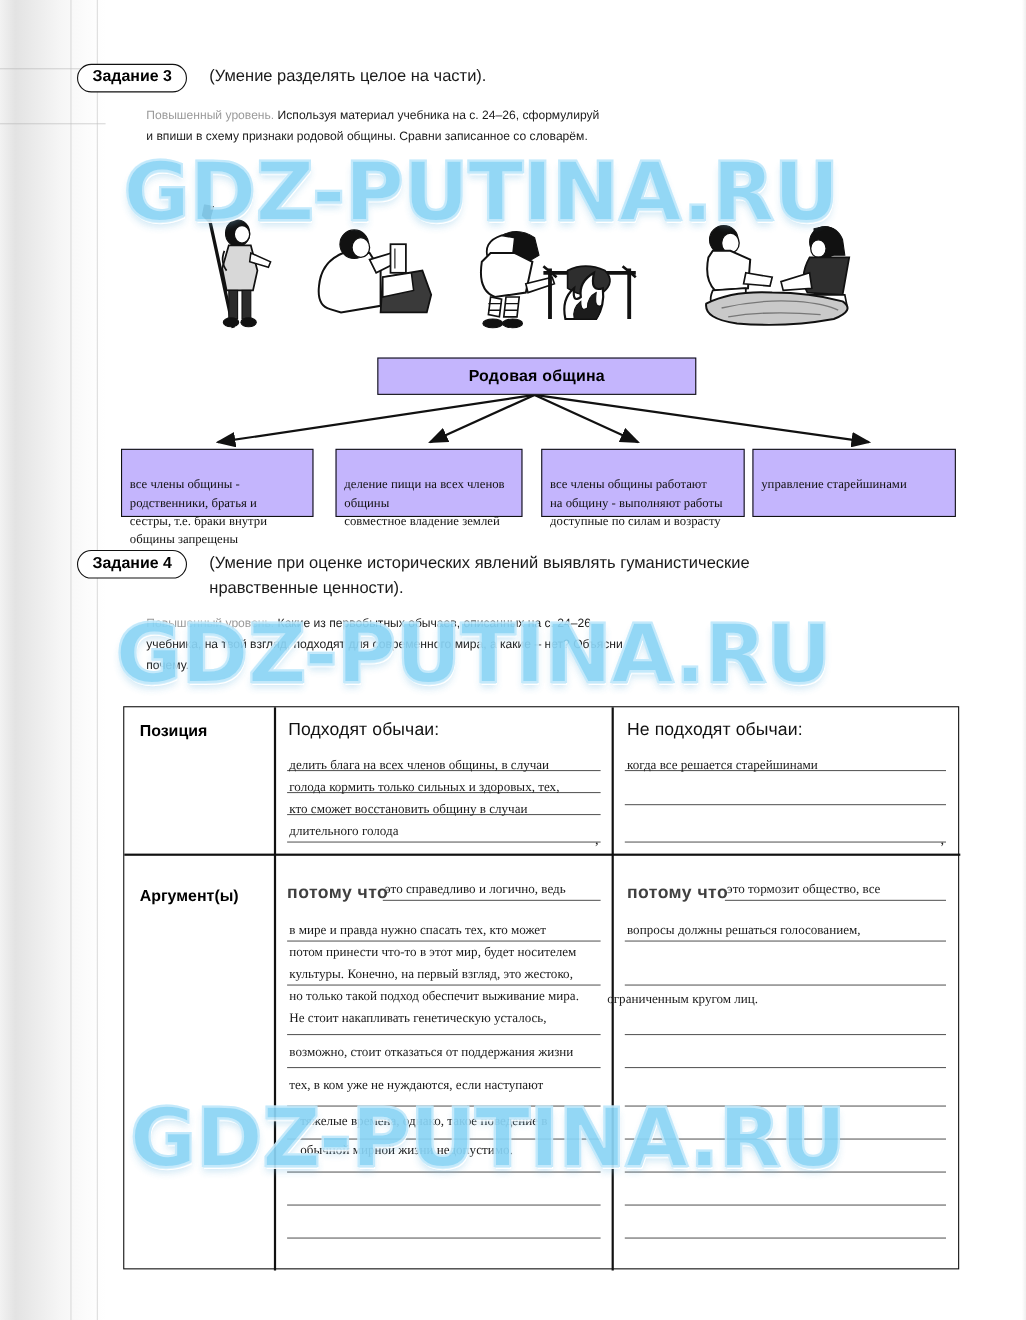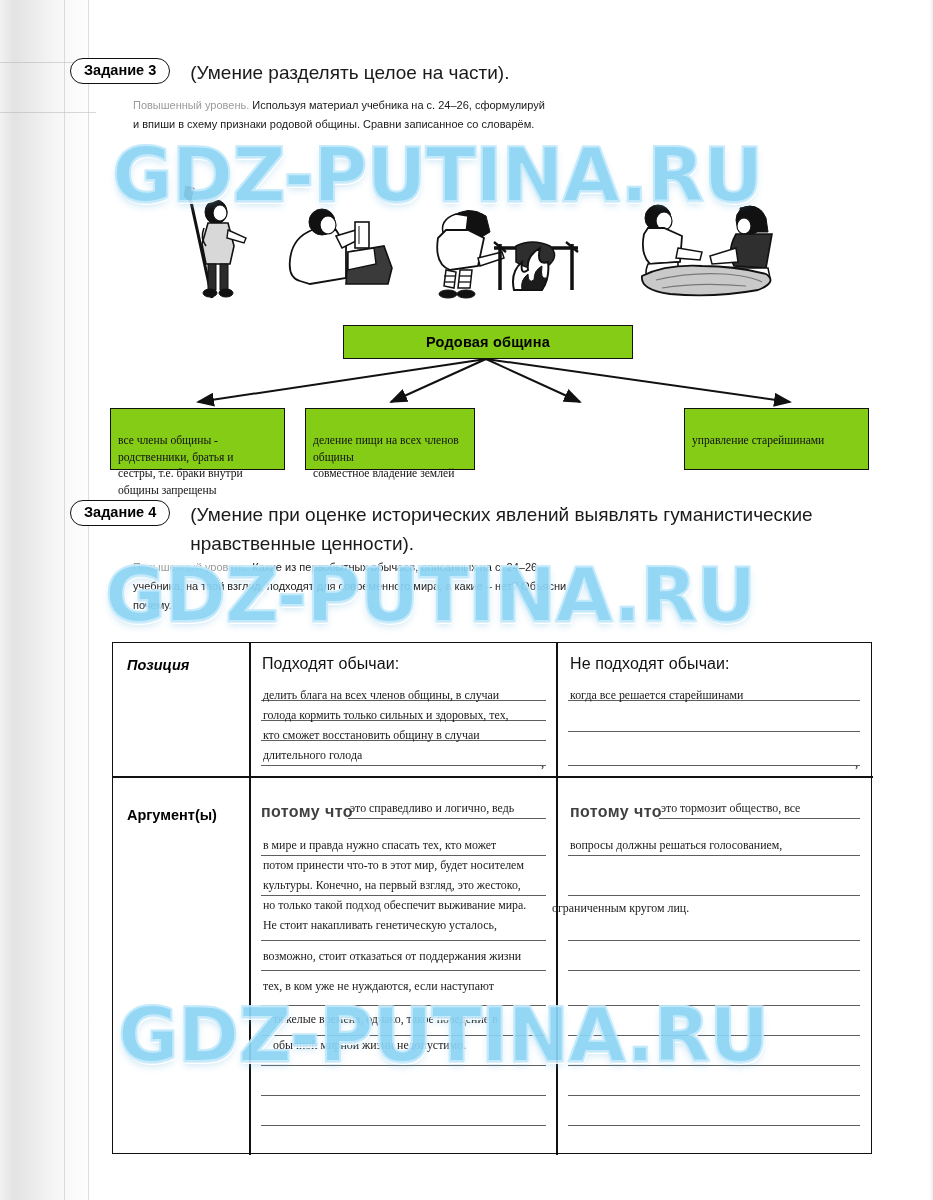--- a/index.html
+++ b/index.html
@@ -65,21 +65,21 @@
     border-radius: 13px;
     padding: 3px 13px 4px 13px;
     font-weight: bold;
     font-size: 14.5px;
     color: #000;
     background: #fff;
     white-space: nowrap;
     line-height: 1.15;
   }
   .task-title {
-    font-size: 19px;
+    font-size: 15px;
     color: #1a1a1a;
     line-height: 1.55;
     margin-left: 20px;
     max-width: 700px;
   }
 
   
   .intro {
     position: absolute;
     font-size: 11px;
@@ -96,21 +96,21 @@
     top: 186px;
     width: 650px;
     height: 118px;
   }
 
   
   .scheme { position: absolute; left: 0; top: 0; width: 933px; height: 1200px; }
   .box {
     position: absolute;
     border: 1.8px solid #111;
-    background: #84cc16;
+    background: #c4b5fd;
     box-sizing: border-box;
   }
   .box-root {
     display: flex;
     align-items: center;
     justify-content: center;
     font-weight: bold;
     font-size: 14.5px;
     letter-spacing: .2px;
   }
@@ -320,20 +320,25 @@
         <span>деление пищи на всех членов
 общины
 совместное владение землей</span>
       </div>
       <div class="box box-leaf" style="left:110px; top:408px; width:175px; height:62px; white-space:pre-line;">
         <span>все члены общины -
 родственники, братья и
 сестры, т.е. браки внутри
 общины запрещены</span>
       </div>
+      <div class="box box-leaf" style="left:492px; top:408px; width:185px; height:62px; white-space:pre-line;">
+        <span>все члены общины работают
+на общину - выполняют работы
+доступные по силам и возрасту</span>
+      </div>
       <div class="box box-leaf" style="left:684px; top:408px; width:185px; height:62px; white-space:pre-line;">
         <span>управление старейшинами</span>
       </div>
     </div>
 
     <div class="task-row" style="left:70px; top:500px;">
       <div class="task-badge">Задание 4</div>
       <div class="task-title">
         <span>(Умение при оценке исторических явлений выявлять гуманистические</span><br>
         <span>нравственные ценности).</span>
@@ -346,21 +351,21 @@
       <span>почему.</span>
     </div>
 
     <div class="atable" style="left:112px; top:642px; width:760px; height:512px;">
 
       <div class="acell" style="left:136px; top:0; width:1.7px; height:512px; background:#111;"></div>
       <div class="acell" style="left:443px; top:0; width:1.7px; height:512px; background:#111;"></div>
 
       <div class="acell" style="left:0; top:133px; width:760px; height:1.7px; background:#111;"></div>
 
-      <div class="acell rowlabel" style="left:0; top:0; width:136px; height:133px;font-style:italic;">Позиция</div>
+      <div class="acell rowlabel" style="left:0; top:0; width:136px; height:133px;">Позиция</div>
 
       <div class="acell colhead" style="left:137px; top:0; width:306px; height:34px;">Подходят обычаи:</div>
       <div class="acell colhead" style="left:445px; top:0; width:315px; height:34px;">Не подходят обычаи:</div>
 
       <div class="rule" style="left:148px; top:57px;  width:285px;"></div>
       <div class="rule" style="left:148px; top:77px;  width:285px;"></div>
       <div class="rule" style="left:148px; top:97px;  width:285px;"></div>
       <div class="rule" style="left:148px; top:122px; width:285px;"></div>
       <div class="comma" style="left:428px; top:112px;">,</div>
 

